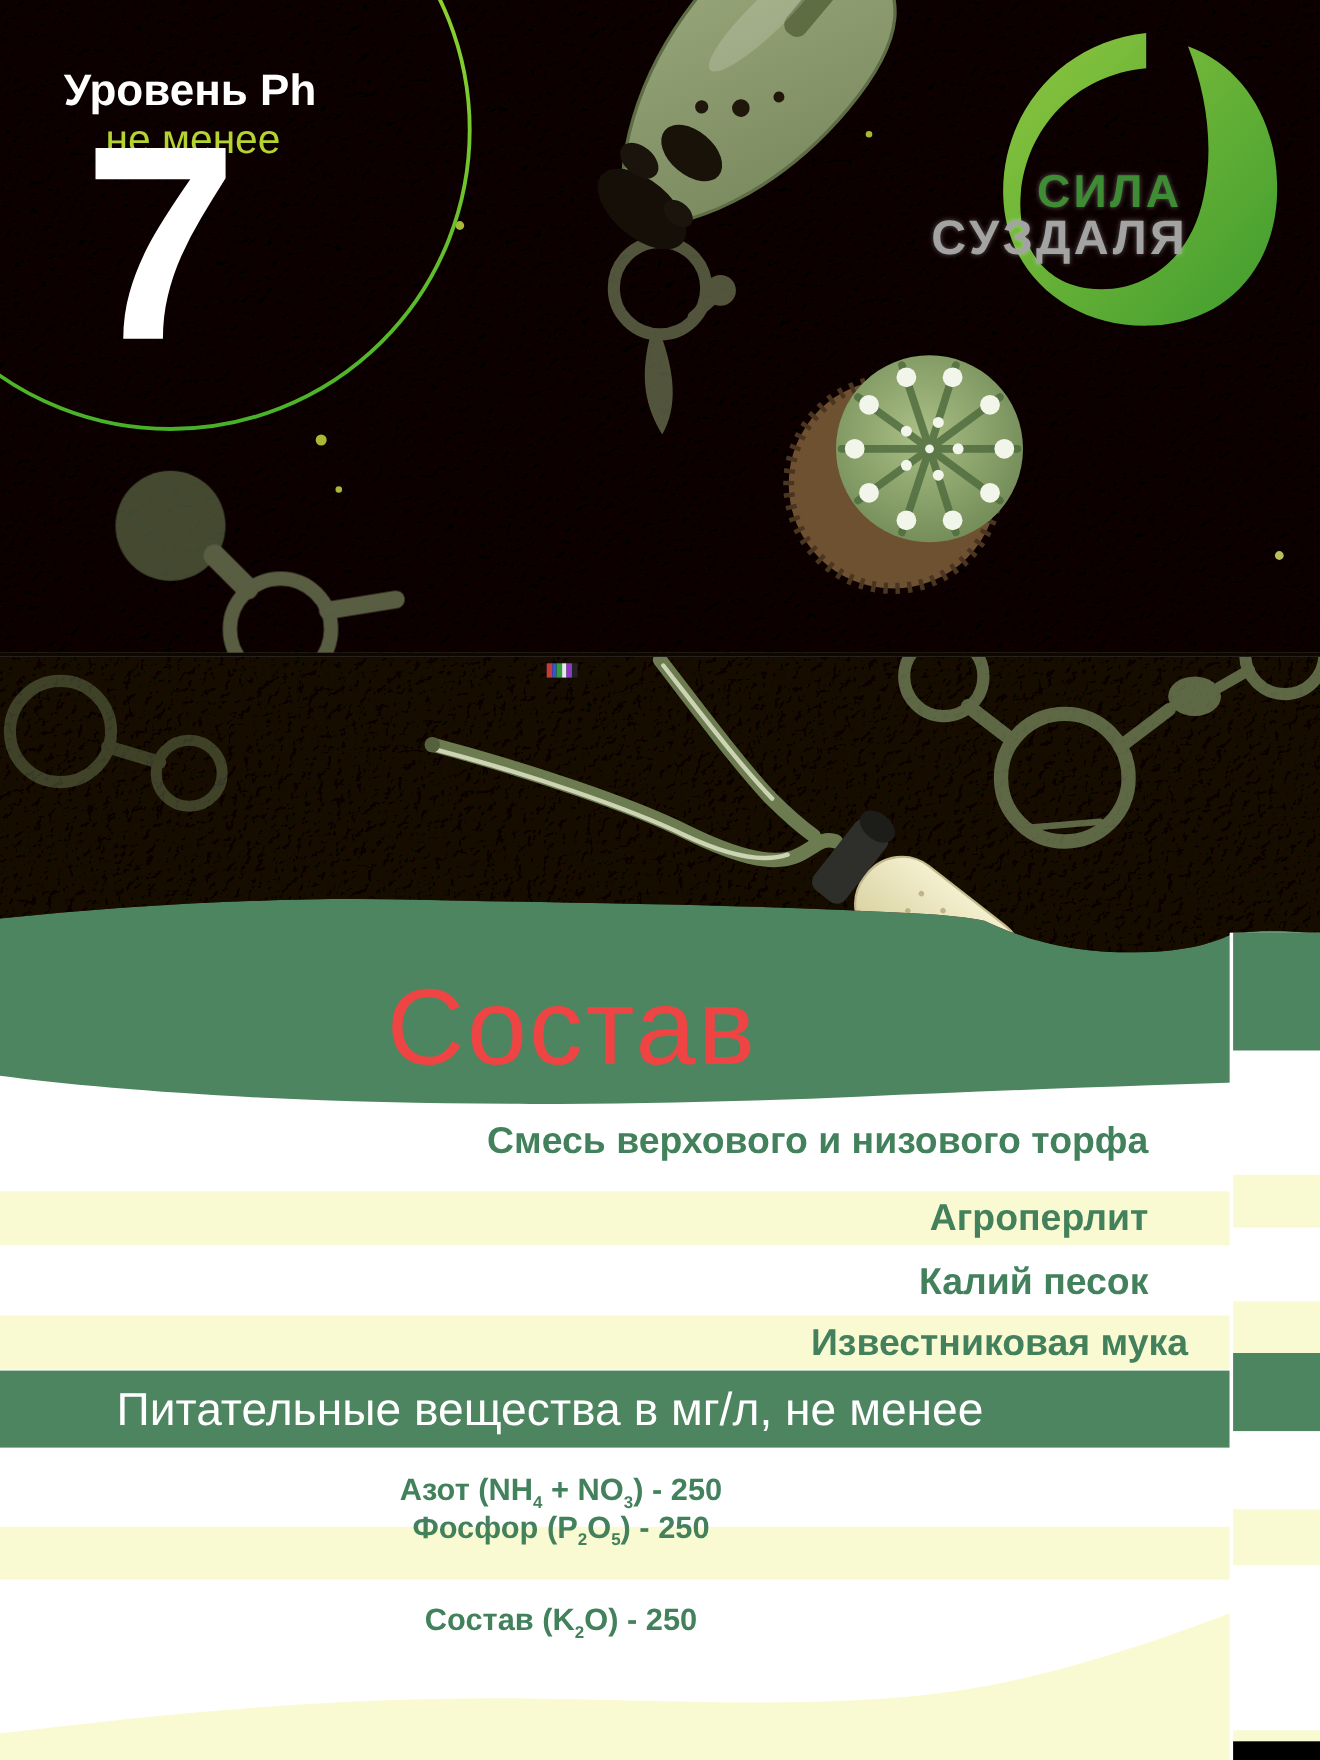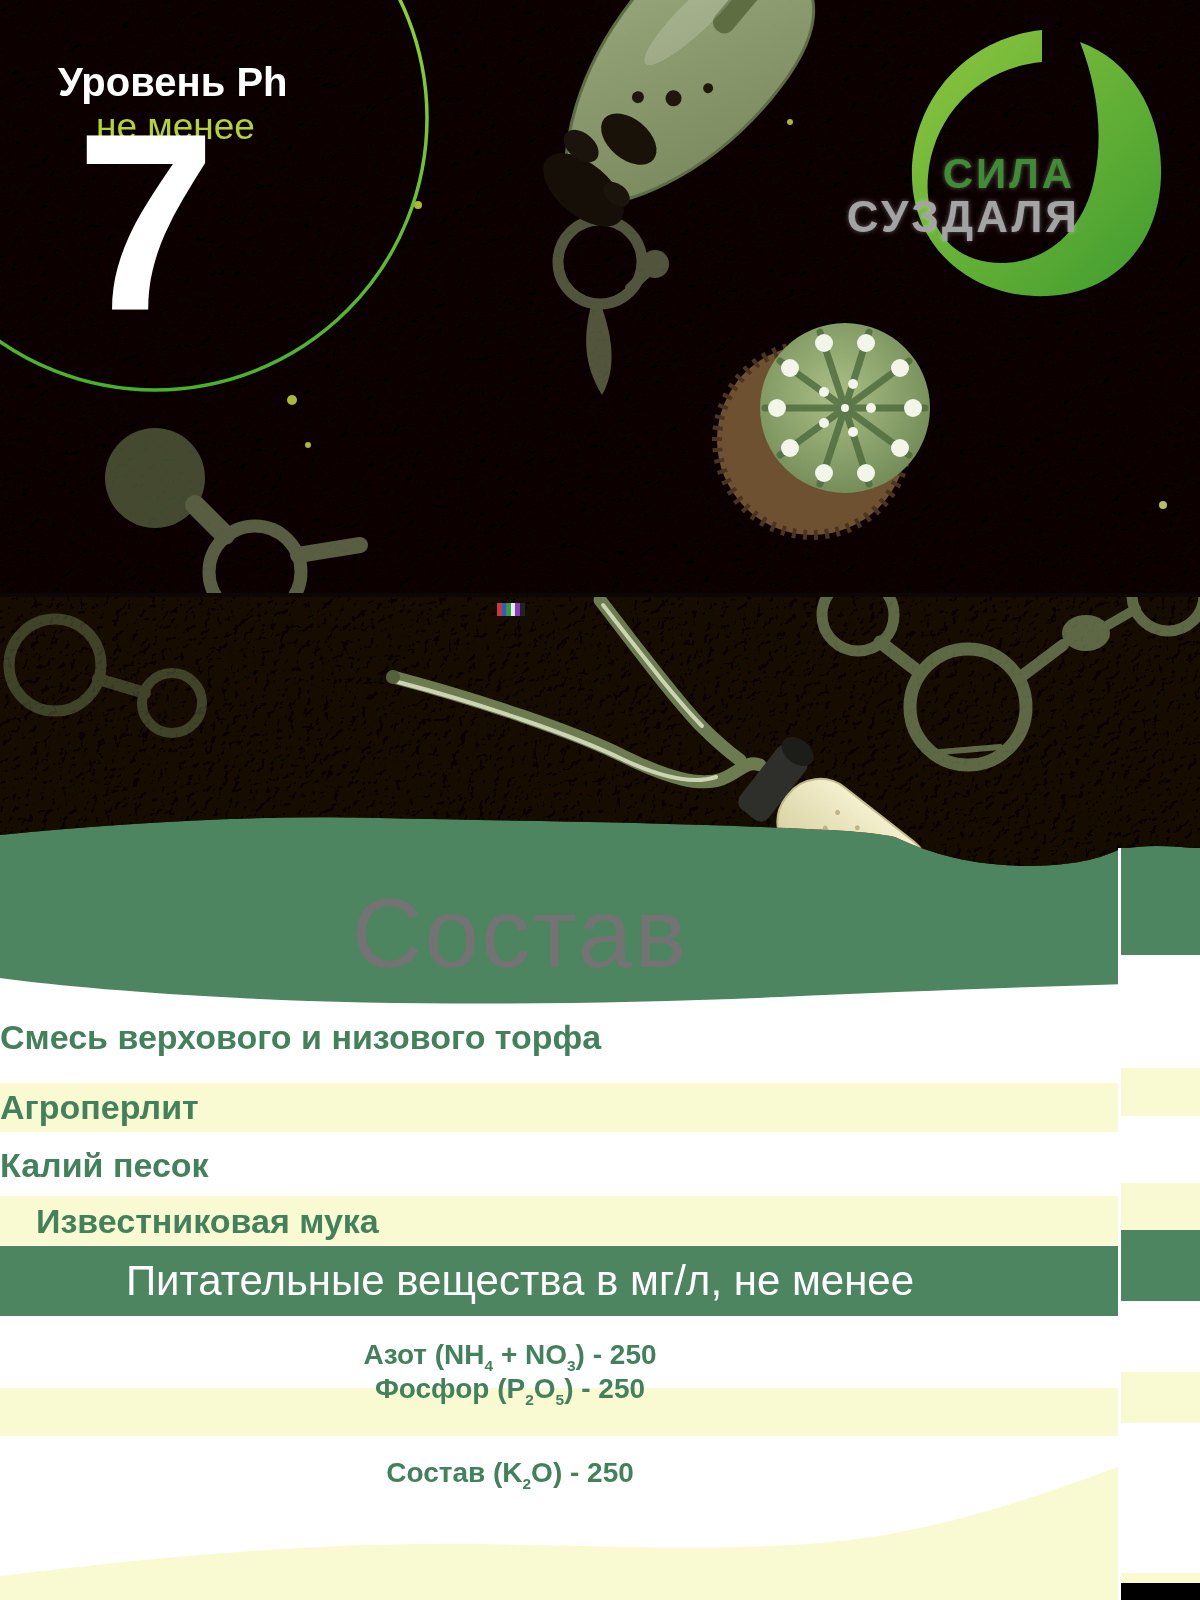--- a/index.html
+++ b/index.html
@@ -21,35 +21,35 @@
   }
   .photo-top svg,.photo-mid svg{position:absolute;left:0;top:0;}
   
   .band{
     position:absolute; left:0; top:800px; width:1200px; height:210px;
     background:#4d8560; z-index:2;
     clip-path:path('M0,0 L1200,0 L1200,182 C1080,185 940,190 780,197 C590,205 400,206 240,198 C140,193 60,186 0,178 Z');
   }
   .band-title{
     position:absolute; left:0; top:880px; width:1040px; text-align:center;
-    font-size:98px; font-weight:300; color:#737373; letter-spacing:2px;
+    font-size:98px; font-weight:300; color:#ef4444; letter-spacing:2px;
     z-index:4; line-height:1.1;
   }
   
   .stripe{position:absolute; left:0; width:1118px; background:#fafad2; z-index:1;}
   .stripe.s1{top:1083px; height:49px;}
   .stripe.s2{top:1196px; height:49px;}
   .stripe.s3{top:1388px; height:48px;}
   .nutrient-bar{
     position:absolute; left:0; top:1246px; width:1118px; height:70px;
     background:#4d8560; z-index:2;
   }
   .nutrient-bar .bar-text{
     position:absolute; left:0; top:0; width:1000px; height:58px; line-height:70px;
-    text-align:center; color:#ffffff; font-size:42px; font-weight:400;padding-left:20px;
+    text-align:center; color:#ffffff; font-size:42px; font-weight:400;
   }
   .bottom-wave{
     position:absolute; left:0; top:1440px; width:1200px; height:160px;
     background:#fafad2; z-index:1;
     clip-path:path('M0,136 C160,116 320,102 480,104 C620,106 720,112 830,102 C930,93 1030,60 1120,26 C1150,16 1180,12 1200,10 L1200,160 L0,160 Z');
   }
   
   .right-strip{
     position:absolute; left:1118px; top:848px; width:82px; height:752px;
     background:#ffffff; z-index:6; box-sizing:border-box;
@@ -74,21 +74,21 @@
   }
   .ph-value{
     position:absolute; left:76px; top:96px; z-index:5;
     color:#ffffff; font-size:252px; font-weight:700; line-height:1;
   }
   .logo-text{position:absolute; z-index:5; font-weight:700; color:#4a9440;
     text-shadow:0 0 5px rgba(255,255,255,.35); letter-spacing:3px;}
   .logo-1{top:150px; right:125px; font-size:42px; color:#3e8c34;margin-left:19px;}
   .logo-2{top:192px; right:120px; font-size:44px; color:#a3a3a3;}
   .comp-item{
-    position:absolute; left:0; width:1030px; text-align:left; z-index:4;
+    position:absolute; left:14px; width:1030px; text-align:right; z-index:4;
     color:#42815c; font-size:34px; font-weight:700; line-height:40px;
   }
   .ci0{top:1017px;} .ci1{top:1087px;} .ci2{top:1145px;} .ci3{top:1201px;padding-left:36px;}
   .nutrient-line{
     position:absolute; left:0; width:1020px; text-align:center; z-index:4;
     color:#42815c; font-size:28px; font-weight:700; line-height:42px;
   }
   .nl0{top:1334px;} .nl1{top:1344px;margin-top:24px;} .nl2{top:1452px;}
   .nutrient-line sub{font-size:0.55em; vertical-align:-0.45em; font-weight:700;}
 </style>

